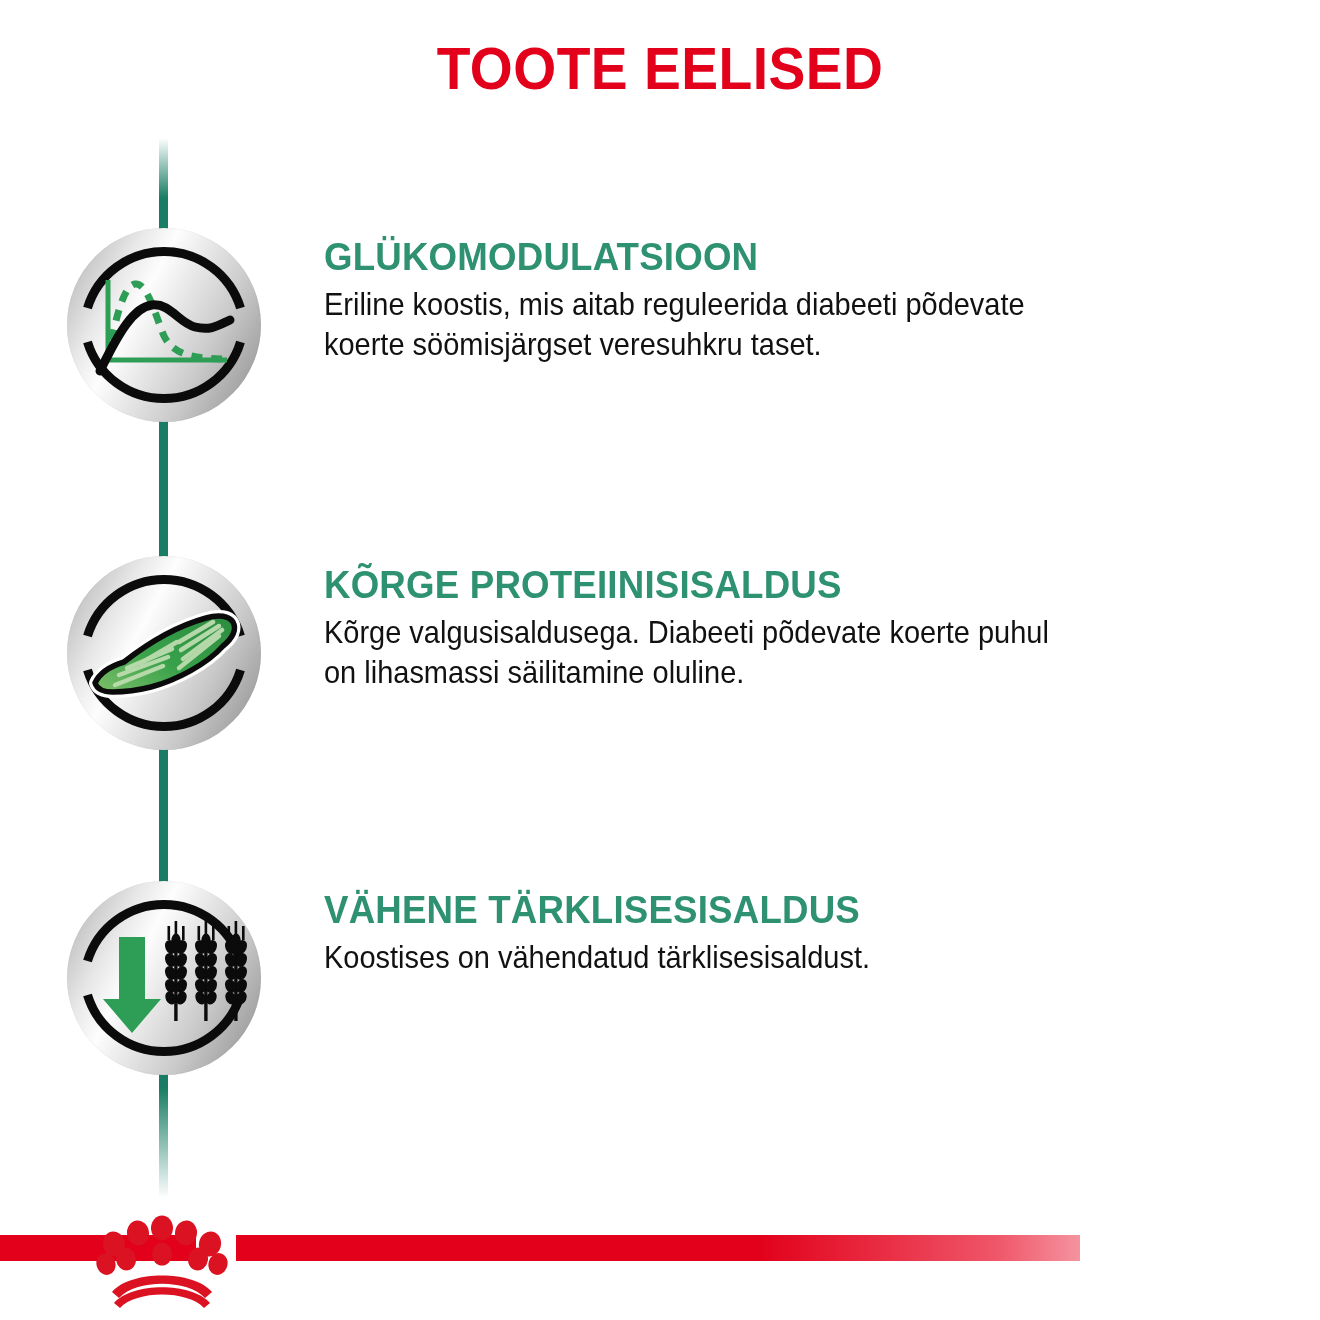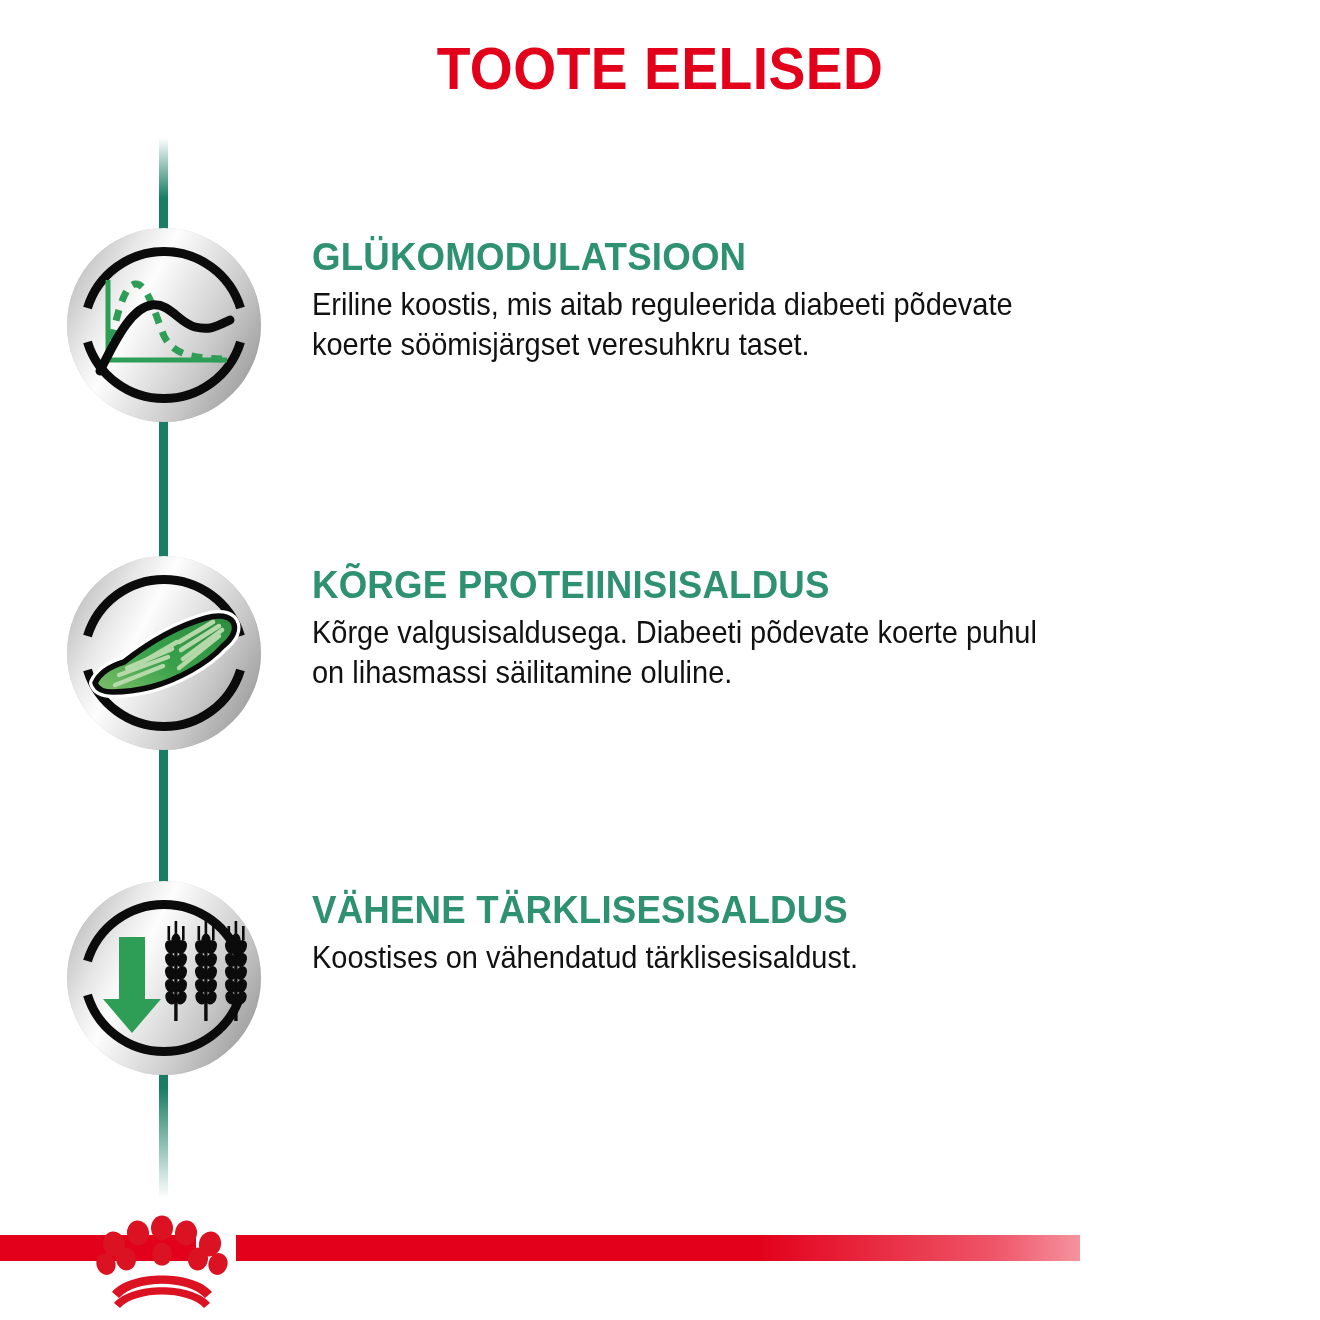--- a/index.html
+++ b/index.html
@@ -80,21 +80,21 @@
         #e3e3e3 54%,
         #c9c9c9 70%,
         #a9a9a9 85%,
         #8a8a8a 100%);
     box-shadow: inset 0 0 1px rgba(0,0,0,0.15);
   }
   .badge svg { display:block; width:194px; height:194px; }
 
   .feature-text {
     position: absolute;
-    left: 312px;
+    left: 324px;
     top: 8px;
     width: 950px;
   }
   .feature-heading {
     color: #2E9171;
     font-size: 39px;
     font-weight: 700;
     line-height: 1.07;
     margin: 0 0 6px 0;
     letter-spacing: 0.2px;

